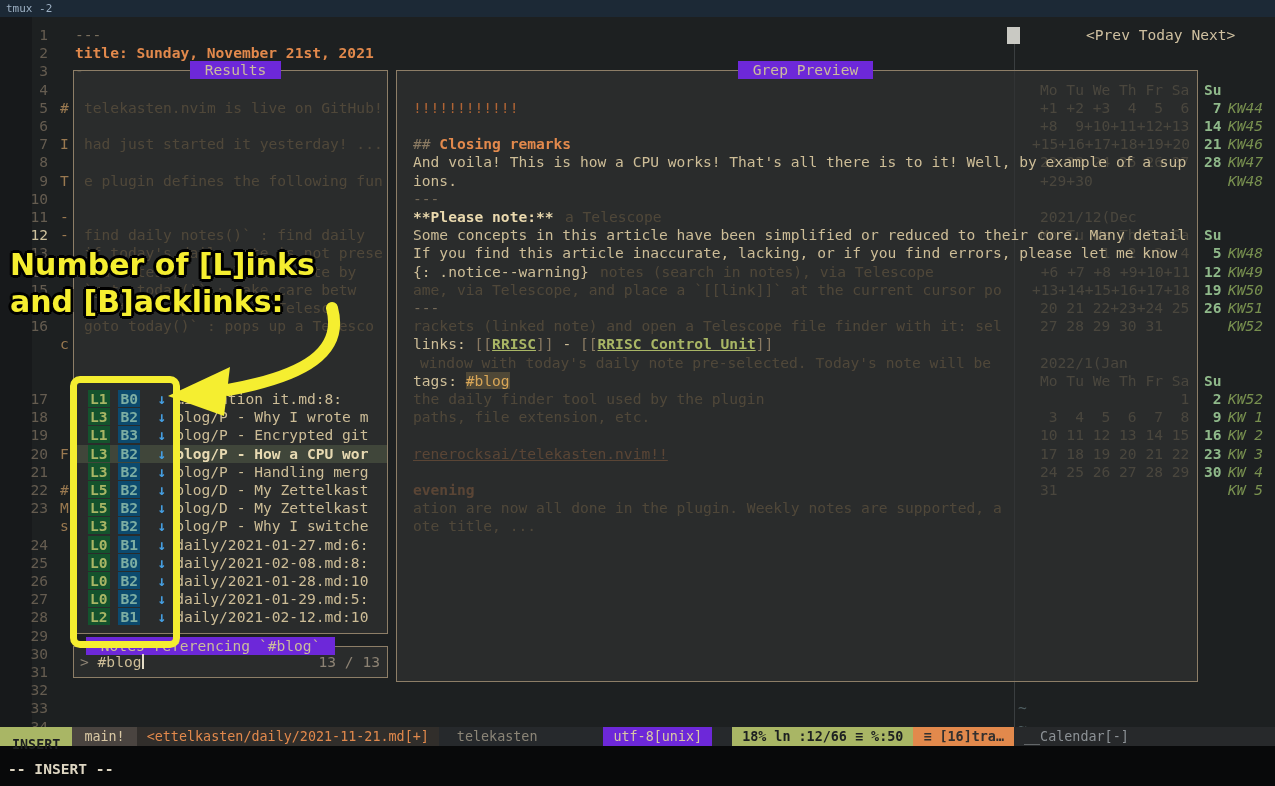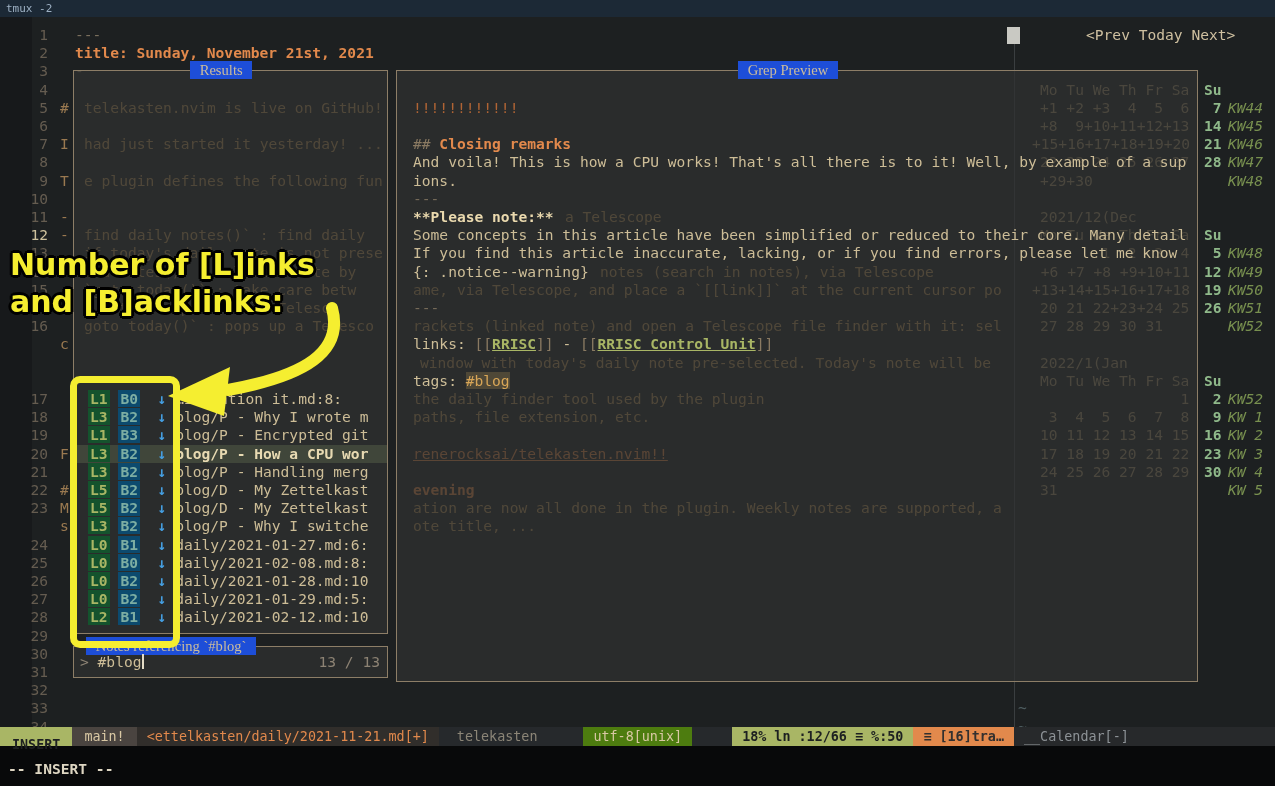--- a/index.html
+++ b/index.html
@@ -36,21 +36,21 @@
   .cal-nav{color:#cfc0a0;}
   .tilde{color:#4e5d60;}
   .vsep{position:absolute;left:1014px;top:27px;width:1px;height:700px;background:#3a3e40;}
   .sep-block{position:absolute;left:1007px;top:27px;width:13px;height:17px;background:#c9c9c3;}
 
   .floatwin{position:absolute;background:rgba(47,49,48,0.72);border:1px solid #8d7e67;box-sizing:border-box;}
   #results-float{left:73px;top:70px;width:315px;height:564px;}
   #preview-float{left:396px;top:70px;width:802px;height:612px;}
   #prompt-float{left:73px;top:646px;width:315px;height:32px;}
   .ftitle{position:absolute;z-index:12;height:18px;line-height:18px;font-size:14.6px;
-          color:#cbbc9c;background:#1d4ed8;padding:0 6px;white-space:pre;font-family:Liberation Serif, serif;}
+          color:#cbbc9c;background:#6d28d9;padding:0 6px;white-space:pre;}
   #results-title{left:190px;top:61px;}
   #preview-title{left:738px;top:61px;}
   #prompt-title{left:86px;top:637px;}
 
   .rrow{color:#cdbd97;}
   .bl{color:#a9b665;background:#14532d;padding:0 2px;font-weight:bold;}
   .bb{color:#7daea3;background:#0c4a6e;padding:0 2px;font-weight:bold;}
   .ficon{color:#459ee0;font-weight:bold;}
   .rtext{color:#cdbd97;}
   .rsel .rtext{color:#e8dab2;font-weight:bold;}
@@ -70,21 +70,21 @@
   .cursor{display:inline-block;width:2px;height:15px;background:#e4dcc6;vertical-align:-2px;}
   #prompt-counter{left:230px;top:653px;width:150px;text-align:right;color:#8d8374;}
 
   .statusline{position:absolute;left:0;top:727px;width:1014px;height:19px;background:#26292c;
               display:flex;align-items:stretch;font-size:13.4px;line-height:19px;z-index:30;white-space:pre;}
   .sl-mode{background:#a9b665;color:#1d2021;font-weight:bold;padding:8px 12px;}
   .sl-branch{background:#4a4440;color:#d9c8a4;padding:0 12px;}
   .sl-file{background:#312e2b;color:#e2894c;padding:0 10px;}
   .sl-plugin{color:#8b8577;padding:0 18px;}
   .sl-spacer{flex:1;}
-  .sl-enc{background:#4d7c0f;color:#d9c8a4;padding:0 10px;margin-right:40px;}
+  .sl-enc{background:#6d28d9;color:#d9c8a4;padding:0 10px;margin-right:20px;}
   .sl-pos{background:#a9b665;color:#1d2021;font-weight:bold;padding:0 10px;}
   .sl-buf{background:#e2894c;color:#32302f;font-weight:bold;padding:0 10px;}
   .calstatus{position:absolute;left:1014px;top:727px;width:261px;height:19px;background:#27292b;
              color:#8d9296;font-size:13.4px;line-height:19px;padding-left:10px;box-sizing:border-box;z-index:30;}
   .msgline{position:absolute;left:8px;top:760px;color:#ded6c2;font-size:14.6px;font-weight:bold;z-index:30;white-space:pre;}
 
   #annotation-text{position:absolute;left:10px;top:246px;z-index:53;
     font-family:"DejaVu Sans","Liberation Sans",sans-serif;font-weight:800;font-size:30px;line-height:37px;
     color:#f5ee30;
     text-shadow:-2px -2px 0 #000,2px -2px 0 #000,-2px 2px 0 #000,2px 2px 0 #000,

